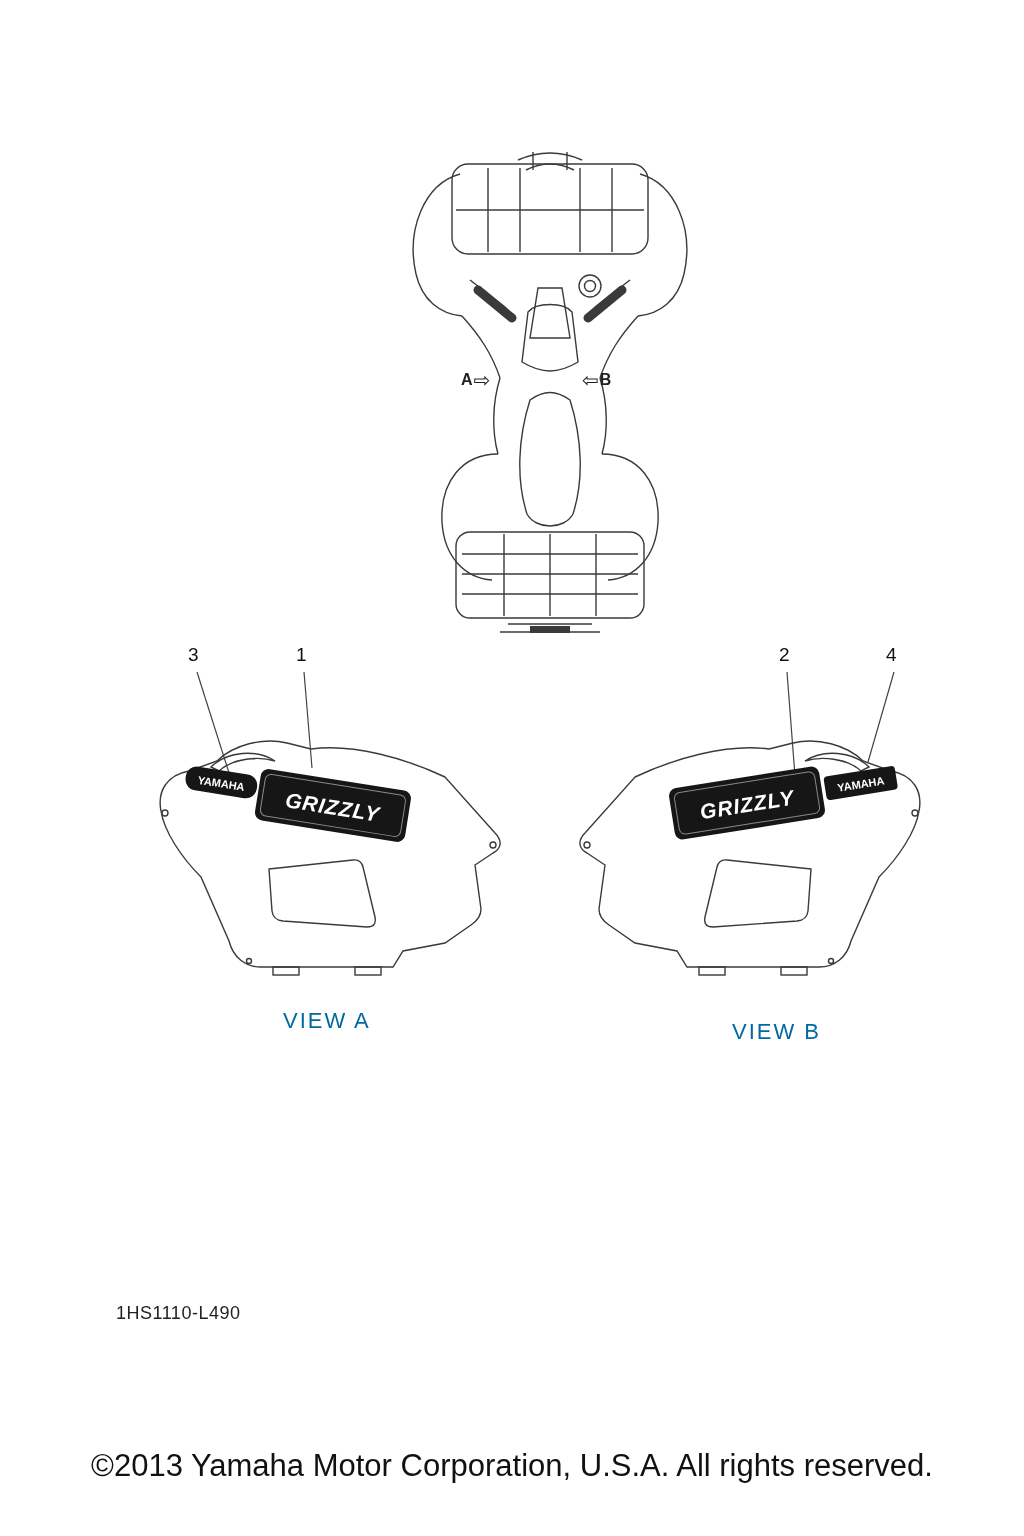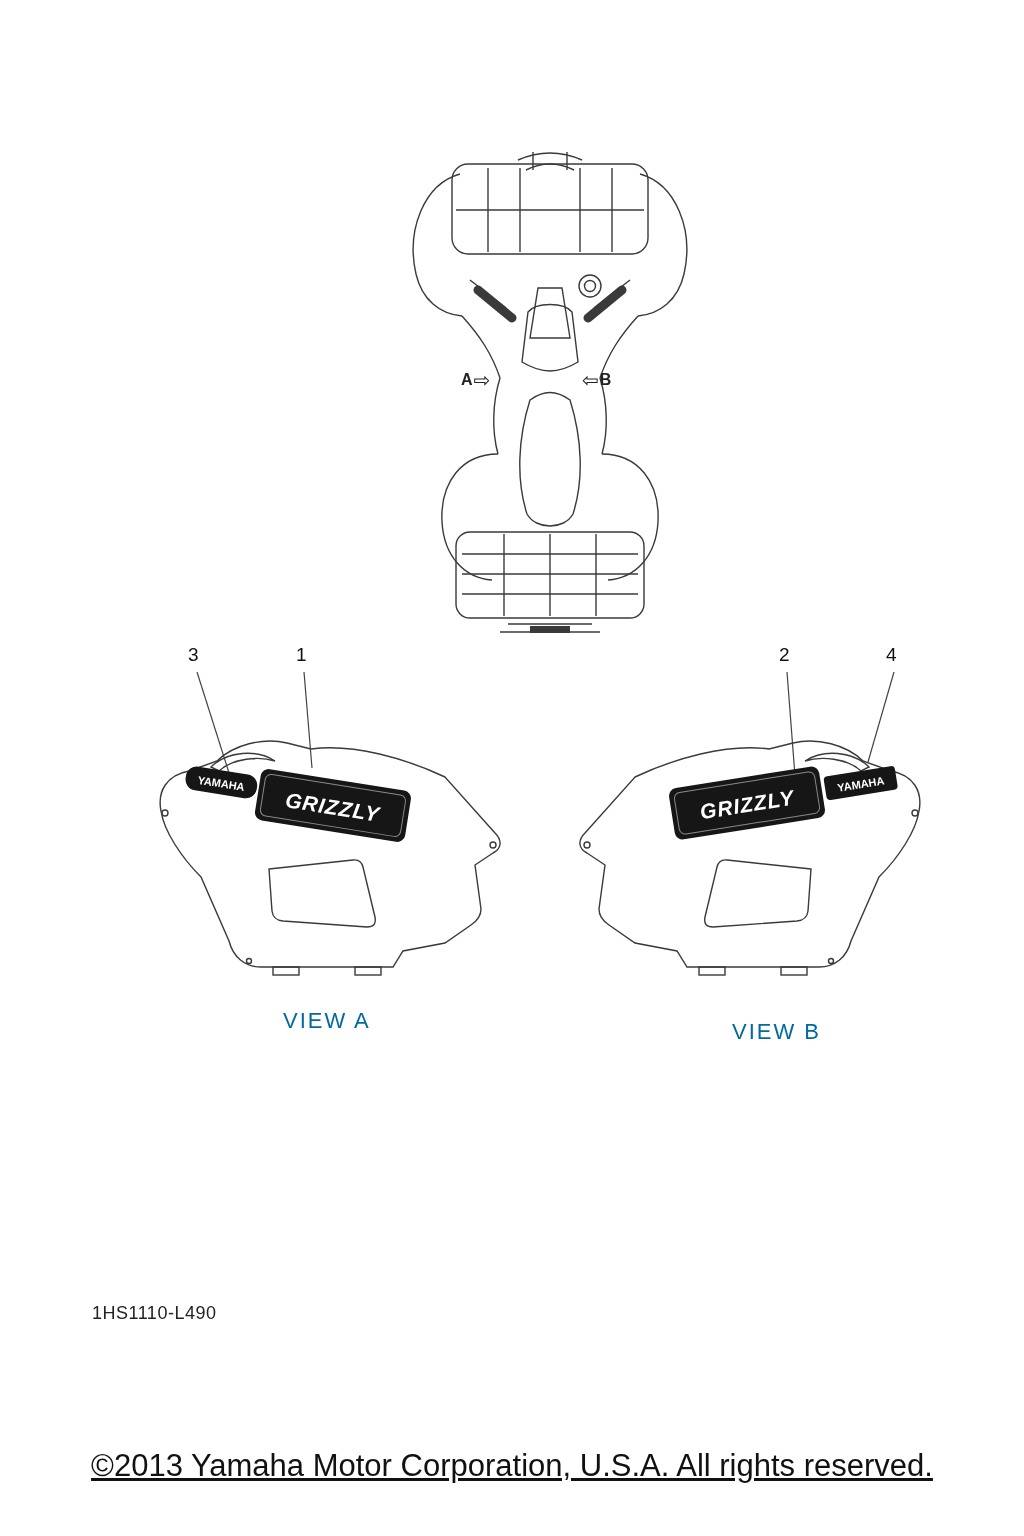--- a/index.html
+++ b/index.html
@@ -24,28 +24,28 @@
   .callout{
     position:absolute;
     font-size:19px;color:#111;
   }
   .view-label{
     position:absolute;
     font-size:22px;letter-spacing:2px;color:#0369a1;
   }
   .part-code{
     position:absolute;
-    left:92px;top:1303px;
+    left:116px;top:1303px;
     font-size:18px;letter-spacing:.5px;color:#222;
   }
   .copyright{
     position:absolute;
     left:0;right:0;top:1448px;
     text-align:center;
-    font-size:31px;color:#111;text-decoration:underline;
+    font-size:31px;color:#111;
   }
   .leader-overlay{pointer-events:none;}
 </style>
 </head>
 <body>
 
 <div id="page">
 
   <div class="abs" style="left:400px;top:140px;">
     <svg viewBox="0 0 300 500" width="300" height="500">

